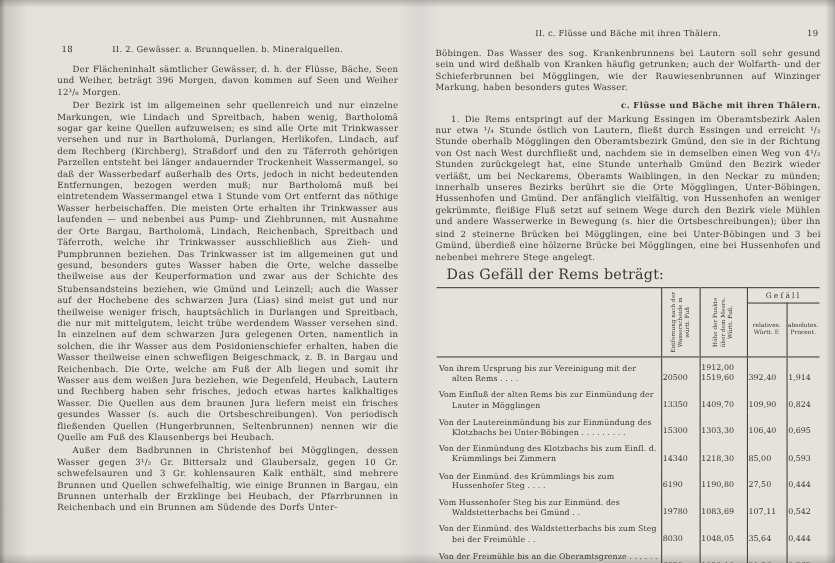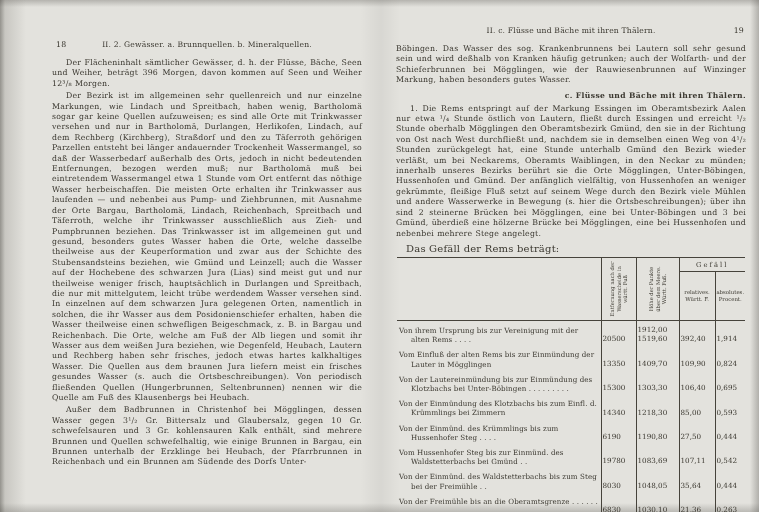--- a/index.html
+++ b/index.html
@@ -29,21 +29,21 @@
 
   .sect-title{text-align:center;font-size:9.5px;letter-spacing:2.2px;margin:10px 0 7px 0;font-weight:bold;}
   .sub-title{text-align:right;font-size:7.6px;font-weight:bold;margin:5px 0 4px 0;letter-spacing:.4px;}
 
   .body-par{
     font-size:7.8px;line-height:10.4px;text-align:justify;
     letter-spacing:.2px;word-spacing:.5px;margin:0 0 2px 0;
   }
   .indent{text-indent:14px;}
 
-  .tbl-caption{font-size:10px;margin:4px 0 3px 10px;letter-spacing:.2px;}
+  .tbl-caption{font-size:13px;margin:4px 0 3px 10px;letter-spacing:.2px;}
 
   table.gefaell{border-collapse:collapse;width:348px;table-layout:fixed;margin-left:1px;}
   table.gefaell{border-top:1.5px solid #46433b;}
   col.c-desc{width:204px;}
   col.c-dist{width:35px;}
   col.c-hoehe{width:43px;}
   col.c-ff{width:36px;}
   col.c-pct{width:30px;}
   .gefaell th,.gefaell td{padding:0;font-weight:normal;vertical-align:bottom;}
   .v{border-left:.8px solid #46433b;}

